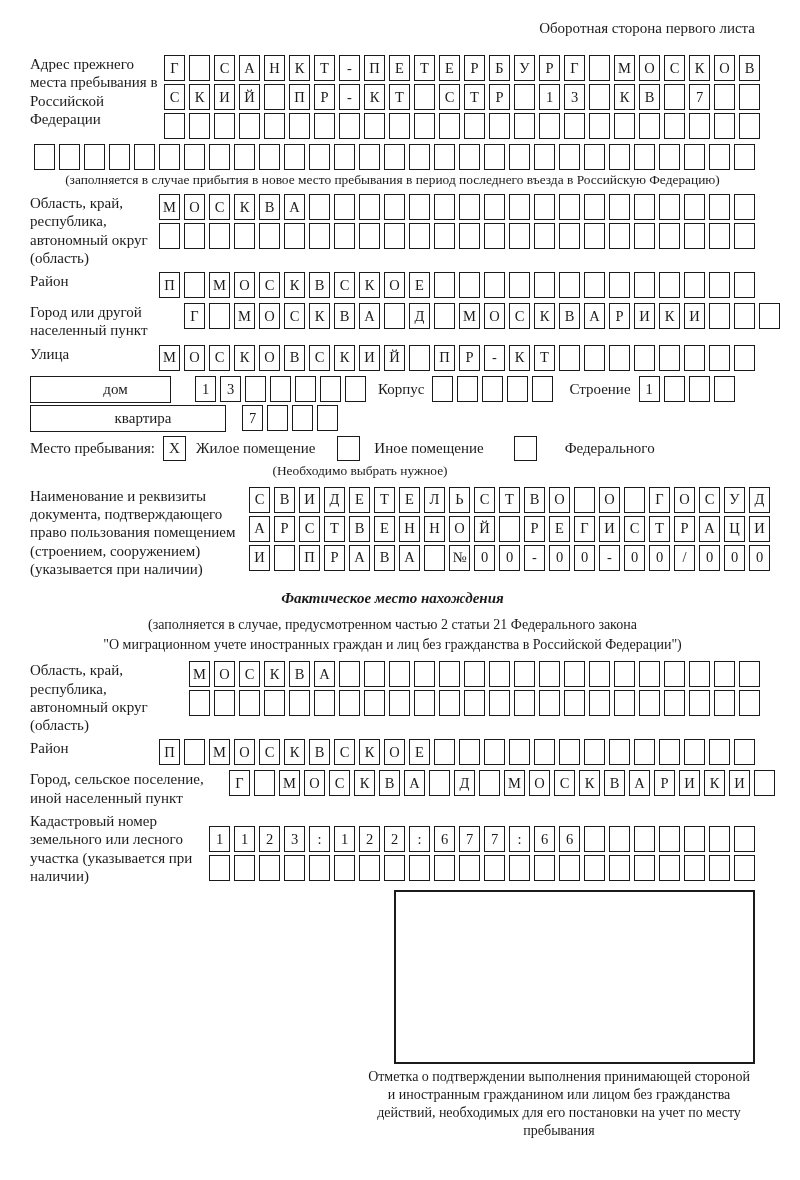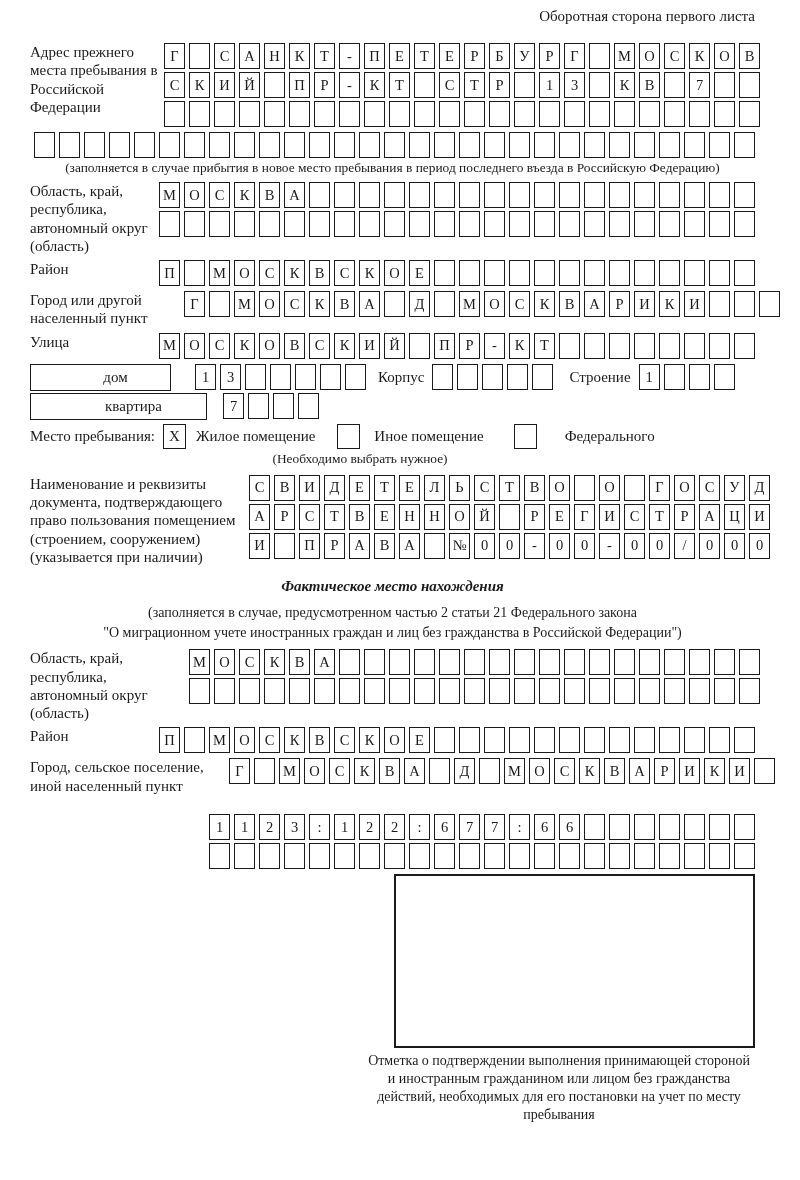--- a/index.html
+++ b/index.html
@@ -4,21 +4,21 @@
 <style>
   html,body{margin:0;padding:0;background:#fff;}
   .page{
     position:relative;
     width:800px;height:1180px;
     background:#fff;color:#1b1b1b;
     font-family:"Liberation Serif","DejaVu Serif",serif;
     overflow:hidden;
   }
   .content{margin-left:30px;width:725px;}
-  .side-note{padding-top:8px;text-align:right;font-size:15px;}
+  .side-note{padding-top:20px;text-align:right;font-size:15px;}
   
   .field{display:flex;margin-bottom:5px;}
   .lbl{font-size:15px;line-height:1.22;}
   .cellcol{margin-left:auto;display:flex;flex-direction:column;align-items:flex-end;gap:3px;}
   .cells{display:flex;}
   .cell{
     box-sizing:border-box;flex:0 0 21px;width:21px;height:26px;
     border:1.8px solid #1b1b1b;margin-left:4px;
     display:flex;align-items:center;justify-content:center;
     font-size:14.5px;
@@ -358,21 +358,21 @@
       <div class="inline-lbl" style="margin-left:16px;">Строение</div>
       <div class="cells" style="margin-left:4px;">
           <span class="cell">1</span>
           <span class="cell"></span>
           <span class="cell"></span>
           <span class="cell"></span>
         </div>
     </div>
 
     <div class="inline-row">
-      <div class="fillbox" style="width:177px;">квартира</div>
+      <div class="fillbox" style="width:196px;">квартира</div>
       <div class="cells" style="margin-left:12px;">
           <span class="cell">7</span>
           <span class="cell"></span>
           <span class="cell"></span>
           <span class="cell"></span>
         </div>
     </div>
 
     <div class="stay-row">
       <span>Место пребывания:</span>
@@ -576,20 +576,21 @@
             <span class="cell">Р</span>
             <span class="cell">И</span>
             <span class="cell">К</span>
             <span class="cell">И</span>
             <span class="cell"></span>
           </div>
       </div>
     </div>
 
     <div class="field">
+      <div class="lbl w175">Кадастровый номер земельного или лесного участка (указывается при наличии)</div>
       <div class="cellcol mt14">
         <div class="cells">
             <span class="cell">1</span>
             <span class="cell">1</span>
             <span class="cell">2</span>
             <span class="cell">3</span>
             <span class="cell">:</span>
             <span class="cell">1</span>
             <span class="cell">2</span>
             <span class="cell">2</span>

